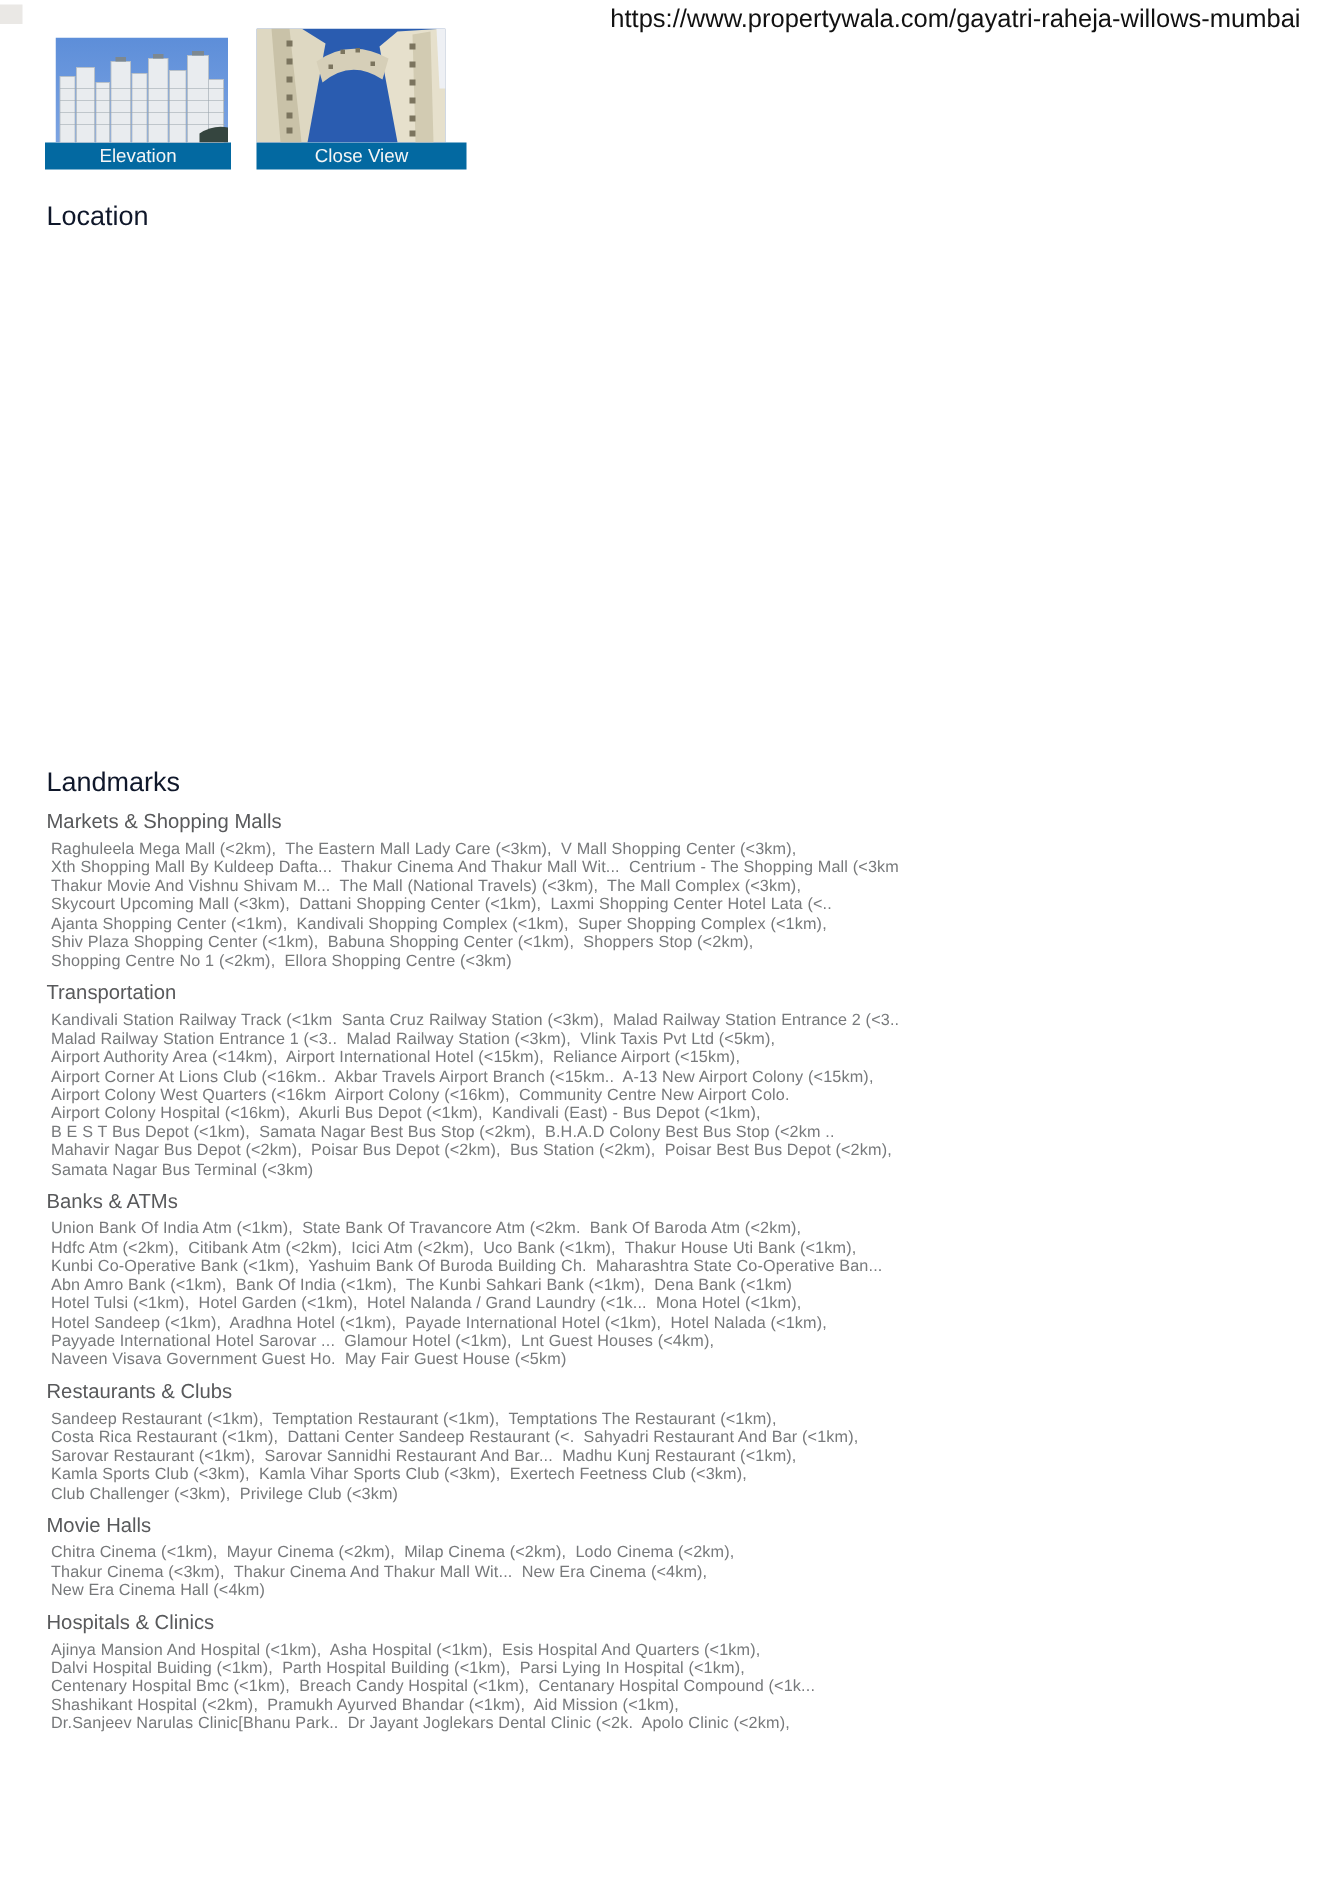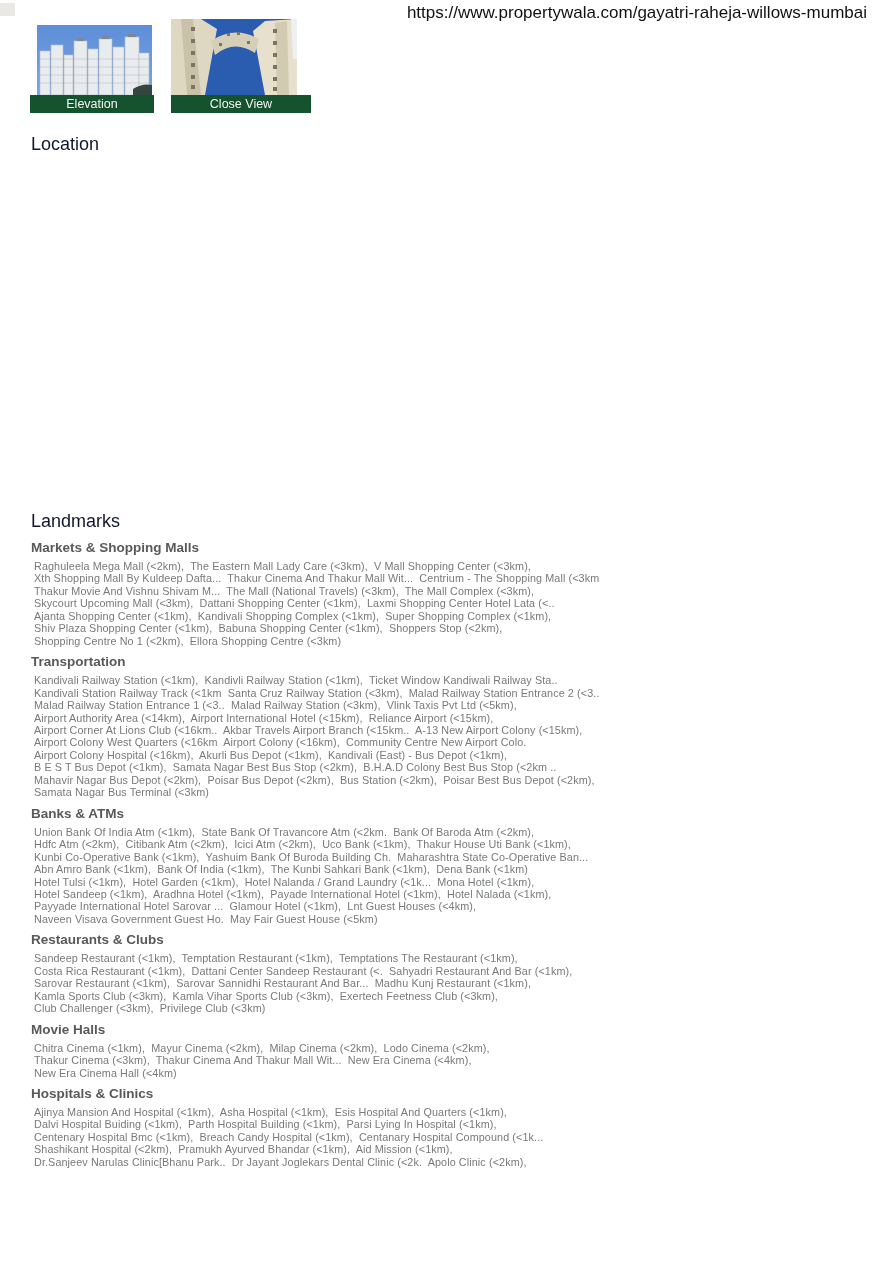--- a/index.html
+++ b/index.html
@@ -13,32 +13,32 @@
     color:#111111;white-space:pre;
   }
   .photo-card{position:absolute;top:19px;}
   .card1{left:30px;width:124px;}
   .card2{left:171px;width:140px;}
   .photo-img{display:block;}
   .img1{margin:6px 2px 0 7px;width:115px;height:70px;}
   .img2{margin:0;width:126px;height:76px;}
   .img1 svg,.img2 svg{display:block;}
   .caption{
-    height:18px;line-height:18px;background:#14532d;color:#f5f5f5;
+    height:18px;line-height:18px;background:#0369a1;color:#f5f5f5;
     text-align:center;font-size:12.5px;
   }
   .big-heading{
     font-size:18px;line-height:20px;font-weight:400;color:#0f172a;margin:0;
   }
   .loc-heading{position:absolute;left:31px;top:134px;}
   .map-area{position:absolute;left:30px;top:165px;width:540px;height:335px;background:transparent;}
   .landmarks{position:absolute;left:31px;top:511px;width:620px;}
   .landmarks h2{margin:0 0 10px 0;}
   .lm-sec-title{
-    font-size:13.5px;line-height:14px;color:#58595b;margin:8px 0 5px 0;font-weight:700;
+    font-size:13.5px;line-height:14px;color:#58595b;margin:8px 0 5px 0;font-weight:400;
   }
   .lm-line{
     font-size:10.8px;line-height:12.45px;color:#77797b;white-space:pre;padding-left:3px;
     letter-spacing:0.1px;
   }
 </style>
 </head>
 <body>
 
 <div class="artifact"></div>
@@ -125,21 +125,20 @@
   <div id="sections-root">
       <div class="lm-sec-title">Markets &amp; Shopping Malls</div>
       <div class="lm-line">Raghuleela Mega Mall (&lt;2km),  The Eastern Mall Lady Care (&lt;3km),  V Mall Shopping Center (&lt;3km),</div>
       <div class="lm-line">Xth Shopping Mall By Kuldeep Dafta...  Thakur Cinema And Thakur Mall Wit...  Centrium - The Shopping Mall (&lt;3km</div>
       <div class="lm-line">Thakur Movie And Vishnu Shivam M...  The Mall (National Travels) (&lt;3km),  The Mall Complex (&lt;3km),</div>
       <div class="lm-line">Skycourt Upcoming Mall (&lt;3km),  Dattani Shopping Center (&lt;1km),  Laxmi Shopping Center Hotel Lata (&lt;..</div>
       <div class="lm-line">Ajanta Shopping Center (&lt;1km),  Kandivali Shopping Complex (&lt;1km),  Super Shopping Complex (&lt;1km),</div>
       <div class="lm-line">Shiv Plaza Shopping Center (&lt;1km),  Babuna Shopping Center (&lt;1km),  Shoppers Stop (&lt;2km),</div>
       <div class="lm-line">Shopping Centre No 1 (&lt;2km),  Ellora Shopping Centre (&lt;3km)</div>
       <div class="lm-sec-title">Transportation</div>
-      <div class="lm-line">Kandivali Railway Station (&lt;1km),  Kandivli Railway Station (&lt;1km),  Ticket Window Kandiwali Railway Sta..</div>
       <div class="lm-line">Kandivali Station Railway Track (&lt;1km  Santa Cruz Railway Station (&lt;3km),  Malad Railway Station Entrance 2 (&lt;3..</div>
       <div class="lm-line">Malad Railway Station Entrance 1 (&lt;3..  Malad Railway Station (&lt;3km),  Vlink Taxis Pvt Ltd (&lt;5km),</div>
       <div class="lm-line">Airport Authority Area (&lt;14km),  Airport International Hotel (&lt;15km),  Reliance Airport (&lt;15km),</div>
       <div class="lm-line">Airport Corner At Lions Club (&lt;16km..  Akbar Travels Airport Branch (&lt;15km..  A-13 New Airport Colony (&lt;15km),</div>
       <div class="lm-line">Airport Colony West Quarters (&lt;16km  Airport Colony (&lt;16km),  Community Centre New Airport Colo.</div>
       <div class="lm-line">Airport Colony Hospital (&lt;16km),  Akurli Bus Depot (&lt;1km),  Kandivali (East) - Bus Depot (&lt;1km),</div>
       <div class="lm-line">B E S T Bus Depot (&lt;1km),  Samata Nagar Best Bus Stop (&lt;2km),  B.H.A.D Colony Best Bus Stop (&lt;2km ..</div>
       <div class="lm-line">Mahavir Nagar Bus Depot (&lt;2km),  Poisar Bus Depot (&lt;2km),  Bus Station (&lt;2km),  Poisar Best Bus Depot (&lt;2km),</div>
       <div class="lm-line">Samata Nagar Bus Terminal (&lt;3km)</div>
       <div class="lm-sec-title">Banks &amp; ATMs</div>

